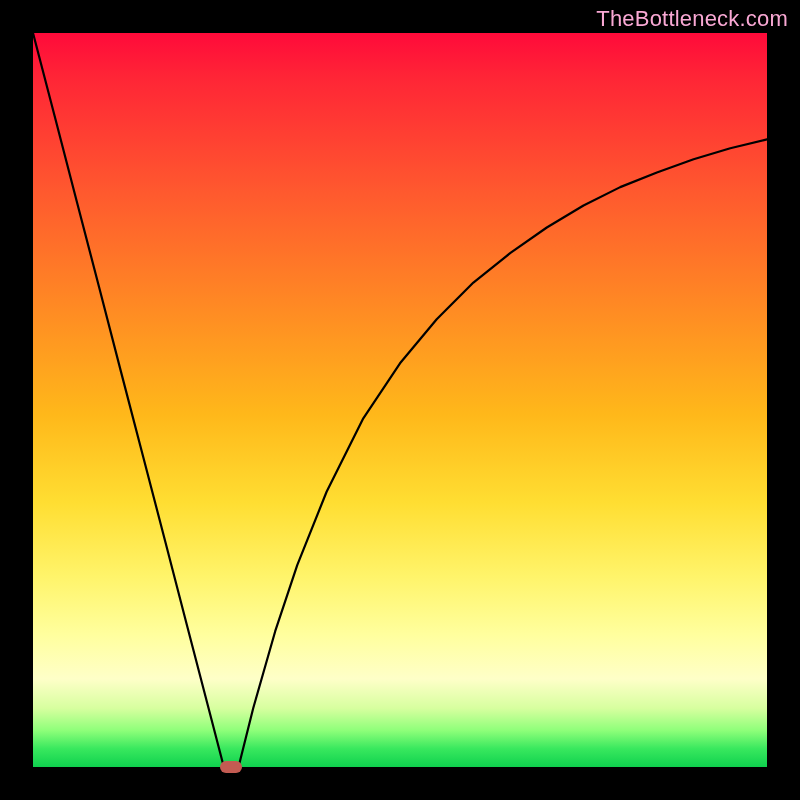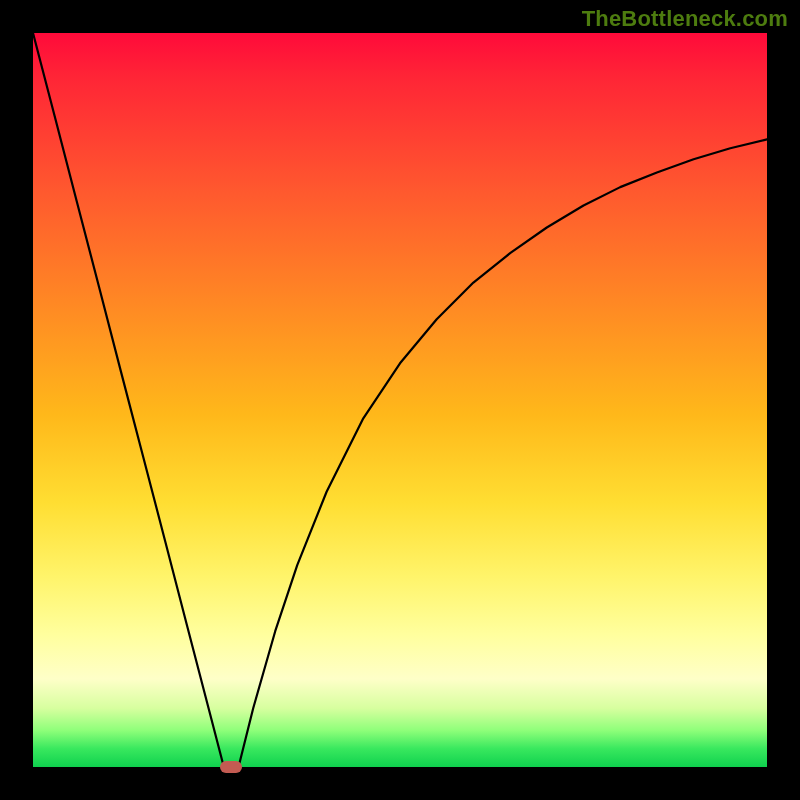--- a/index.html
+++ b/index.html
@@ -38,23 +38,23 @@
       #d7ff9f 92%,
       #8fff7a 95%,
       #39e85e 97.5%,
       #0fd14e 100%
     );
   }
   .watermark {
     position: absolute;
     top: 6px;
     right: 12px;
-    color: #4d7c0f;
+    color: #f9a8d4;
     font-size: 22px;
-    font-weight: 700;
+    font-weight: 400;
     letter-spacing: 0.2px;
     user-select: none;
   }
   svg.curve {
     position: absolute;
     left: 0;
     top: 0;
     width: 734px;
     height: 734px;
     overflow: visible;

